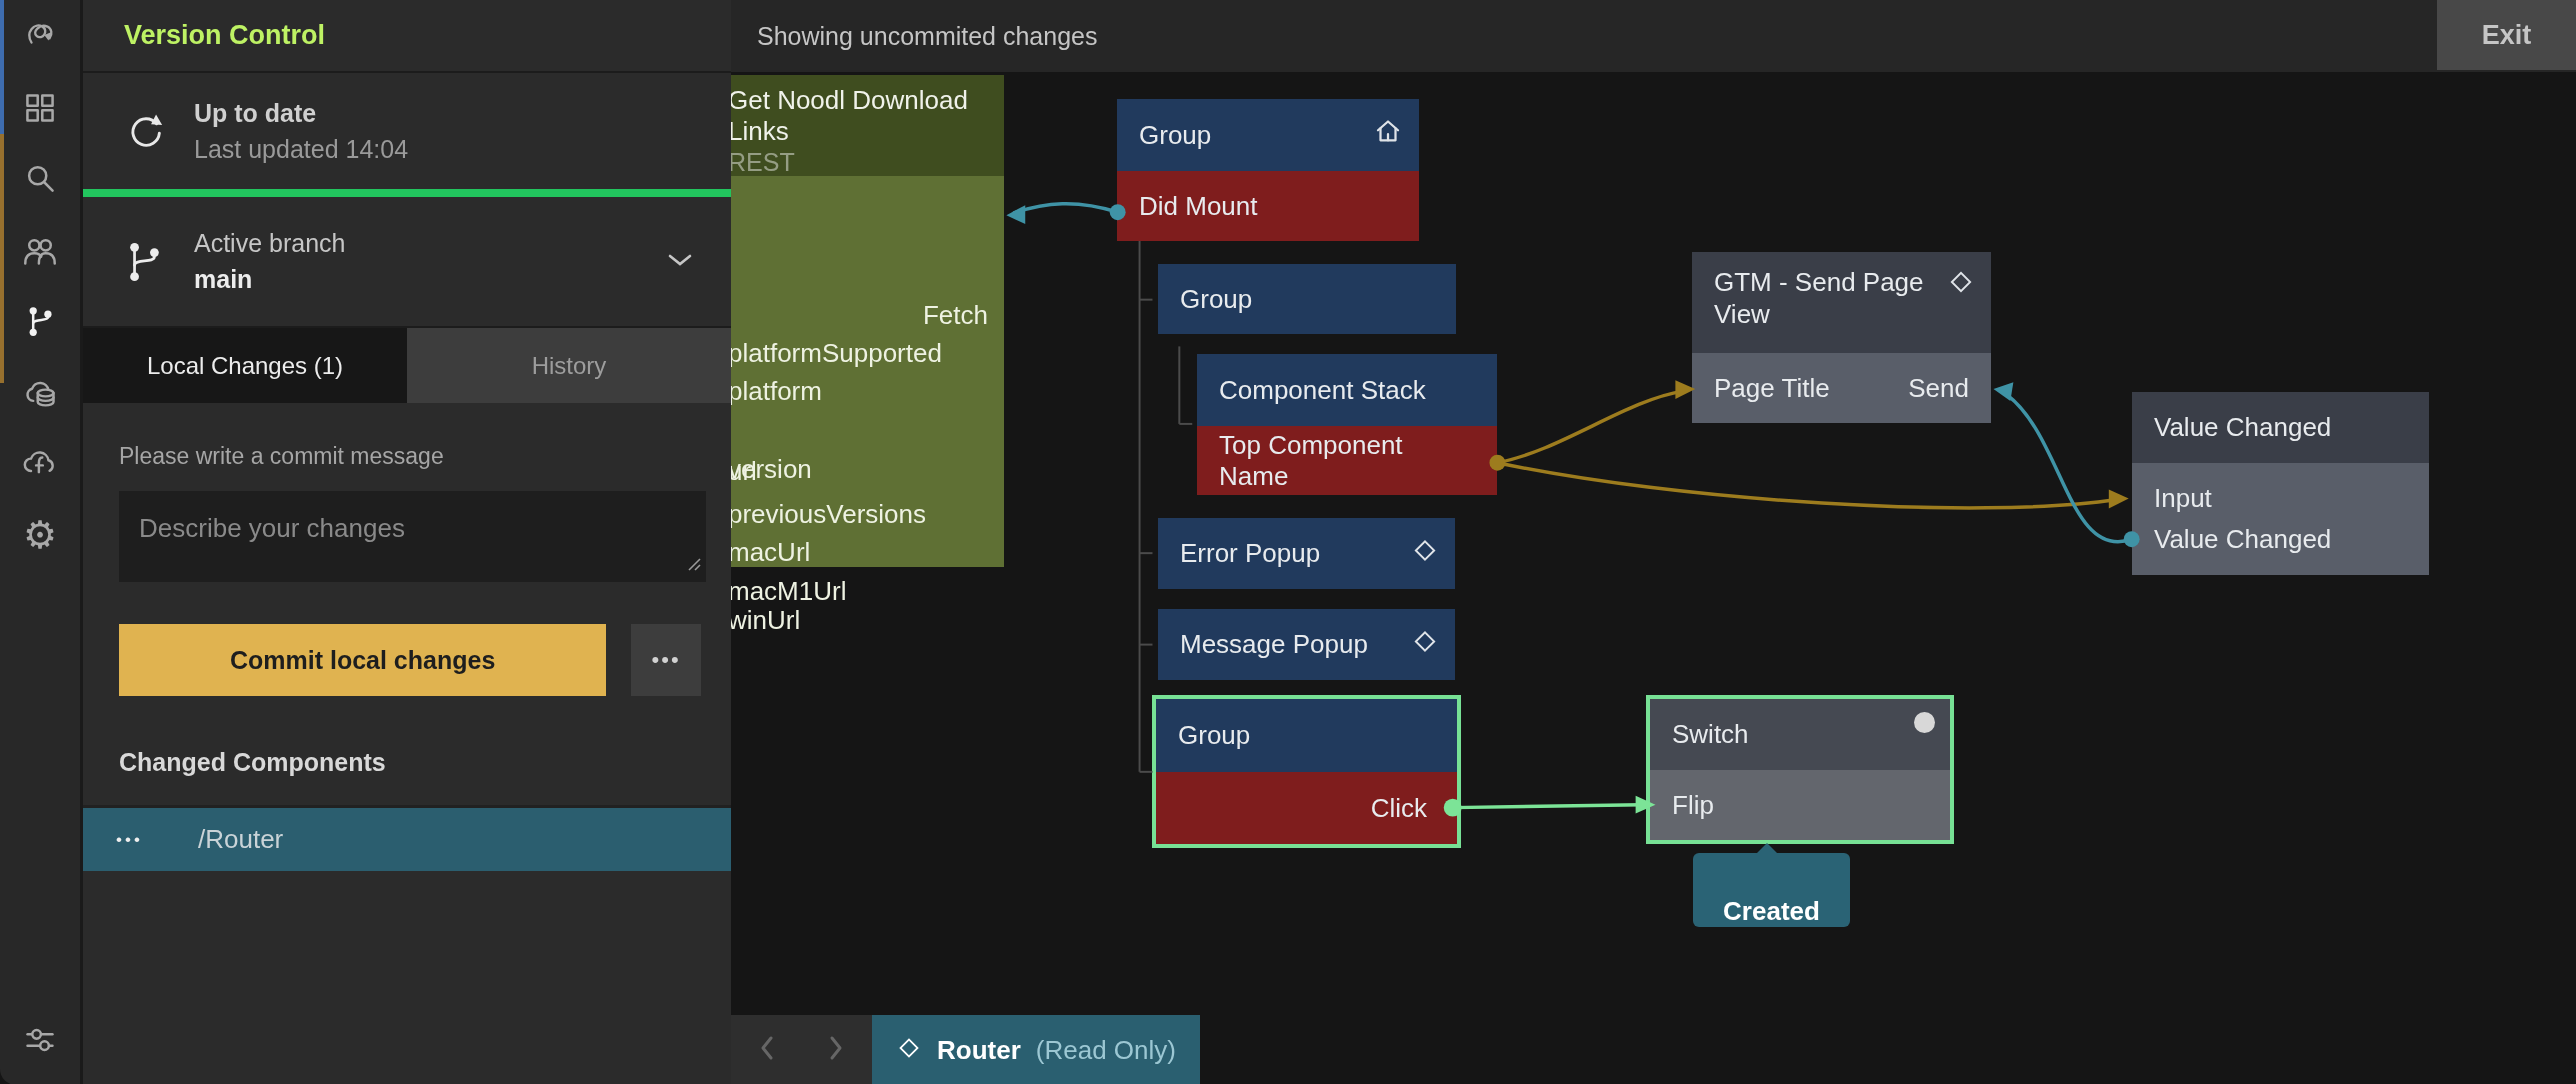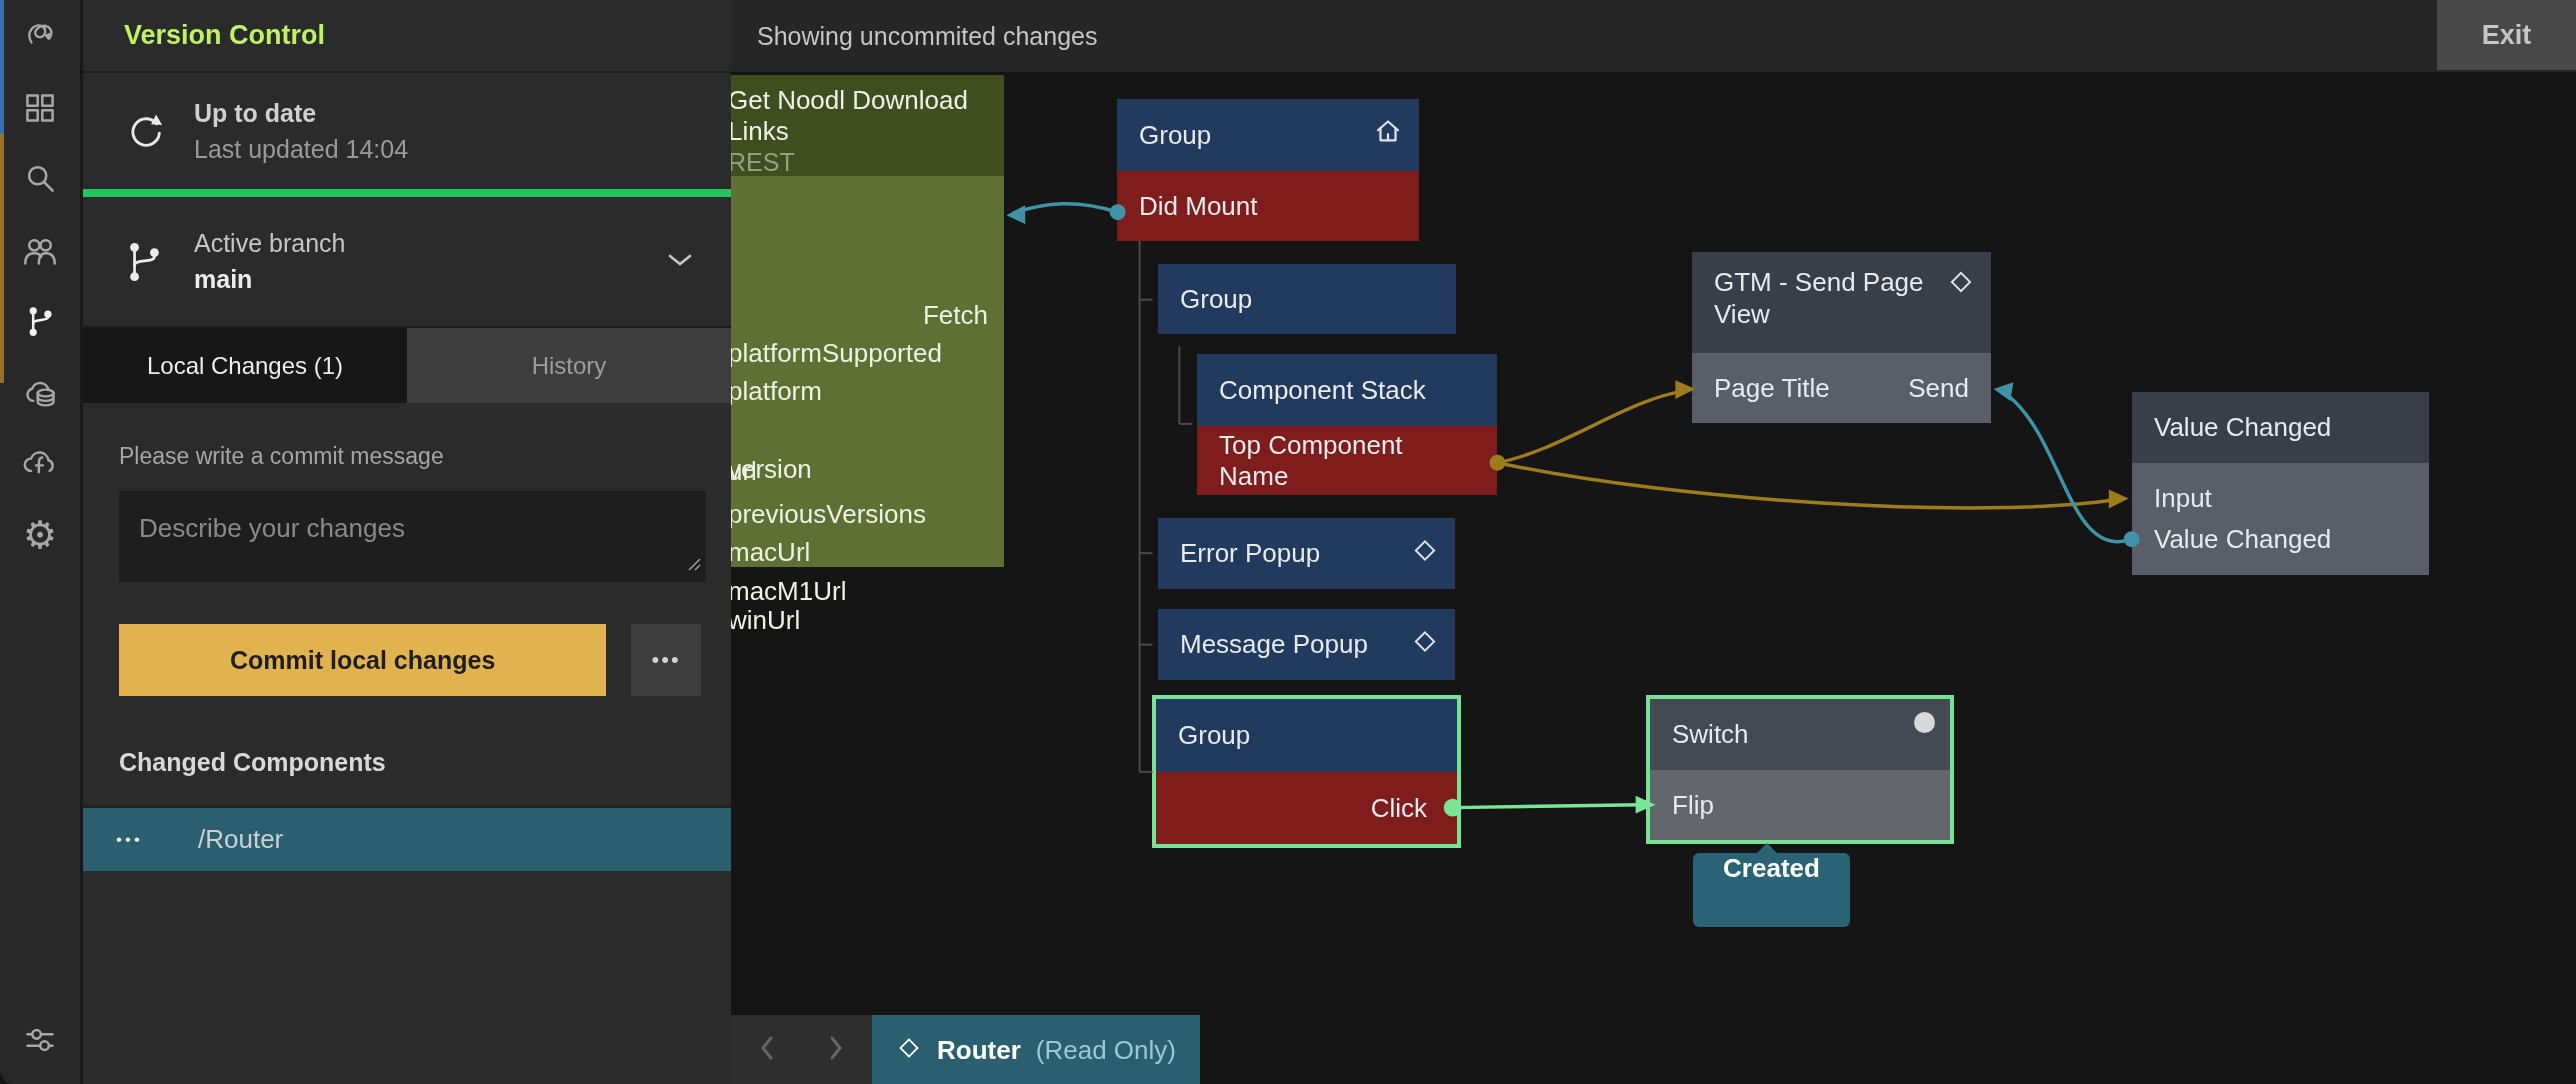--- a/index.html
+++ b/index.html
@@ -84,21 +84,21 @@
   .dia { position:absolute; right:16px; top:50%; transform:translateY(-50%); }
   .rest-hdr { background:#3f4d1f; height:101px; padding:10px 14px 0 42px; }
   .rest-hdr .rt { line-height:31px; color:#f0f2ea; }
   .rest-sub { color:rgba(255,255,255,0.45); font-size:25px; margin-top:1px; }
   .rest-body { position:relative; background:#5f7034; height:391px; color:#eef2e2; }
   .rest-port { position:absolute; left:42px; height:32px; display:flex; align-items:center; }
   .rest-fetch { position:absolute; right:16px; height:32px; display:flex; align-items:center; }
   .vc-row { height:41px; display:flex; align-items:center; padding-left:22px; }
   .badge-dot { position:absolute; top:13px; right:15px; width:21px; height:21px; border-radius:50%; background:#d8d8d8; }
   .tooltip { position:absolute; left:1693px; top:853px; width:157px; height:74px; background:#2a6375;
-             border-radius:6px; z-index:2; display:flex; align-items:flex-start; justify-content:center; }
+             border-radius:6px; z-index:2; display:flex; align-items:flex-end; justify-content:center; }
   .tooltip:before { content:""; position:absolute; top:-22px; left:62px; border:12px solid transparent;
                     border-bottom:12px solid #2a6375; }
   .tooltip span { font-size:26px; font-weight:bold; color:#ffffff; }
   .wires { position:absolute; left:731px; top:70px; z-index:3; pointer-events:none; }
 </style>
 </head>
 <body>
 
 <div class="stage">
 

